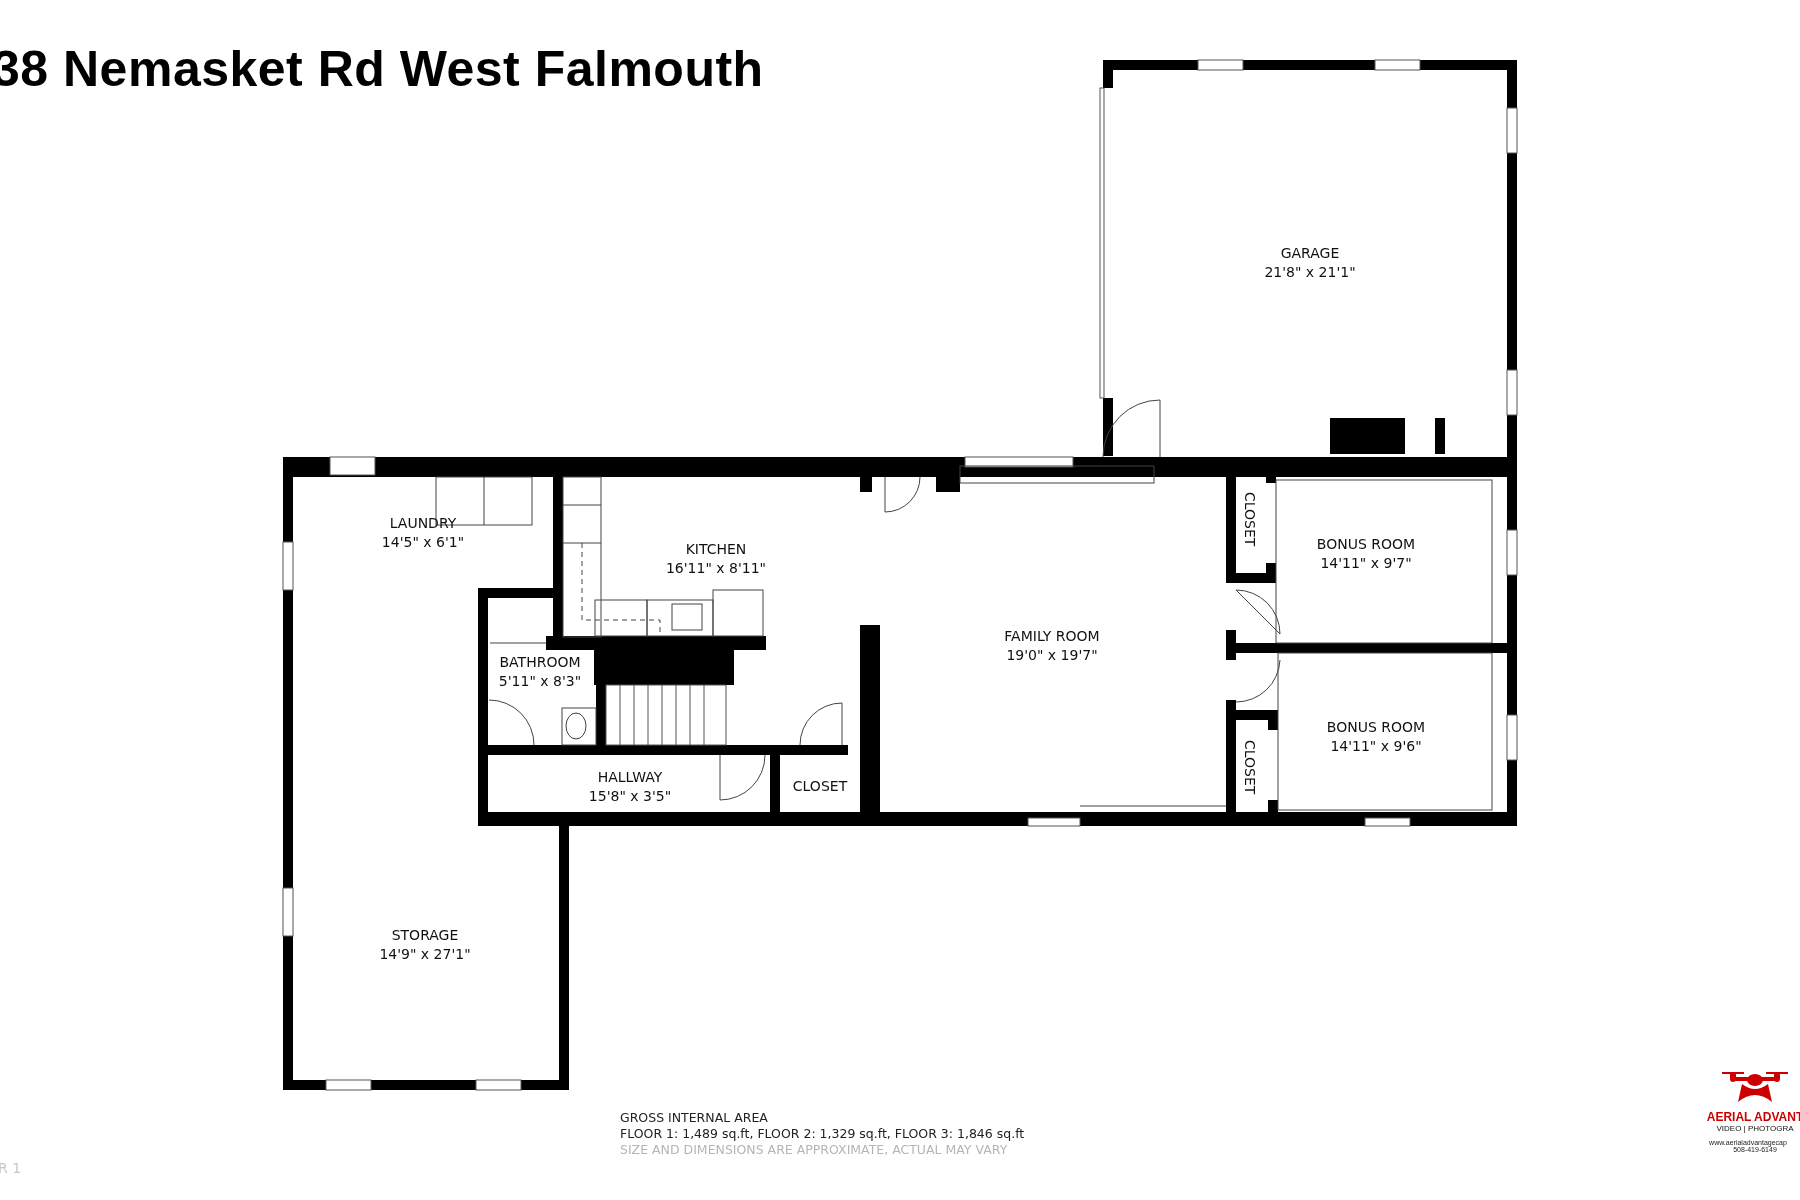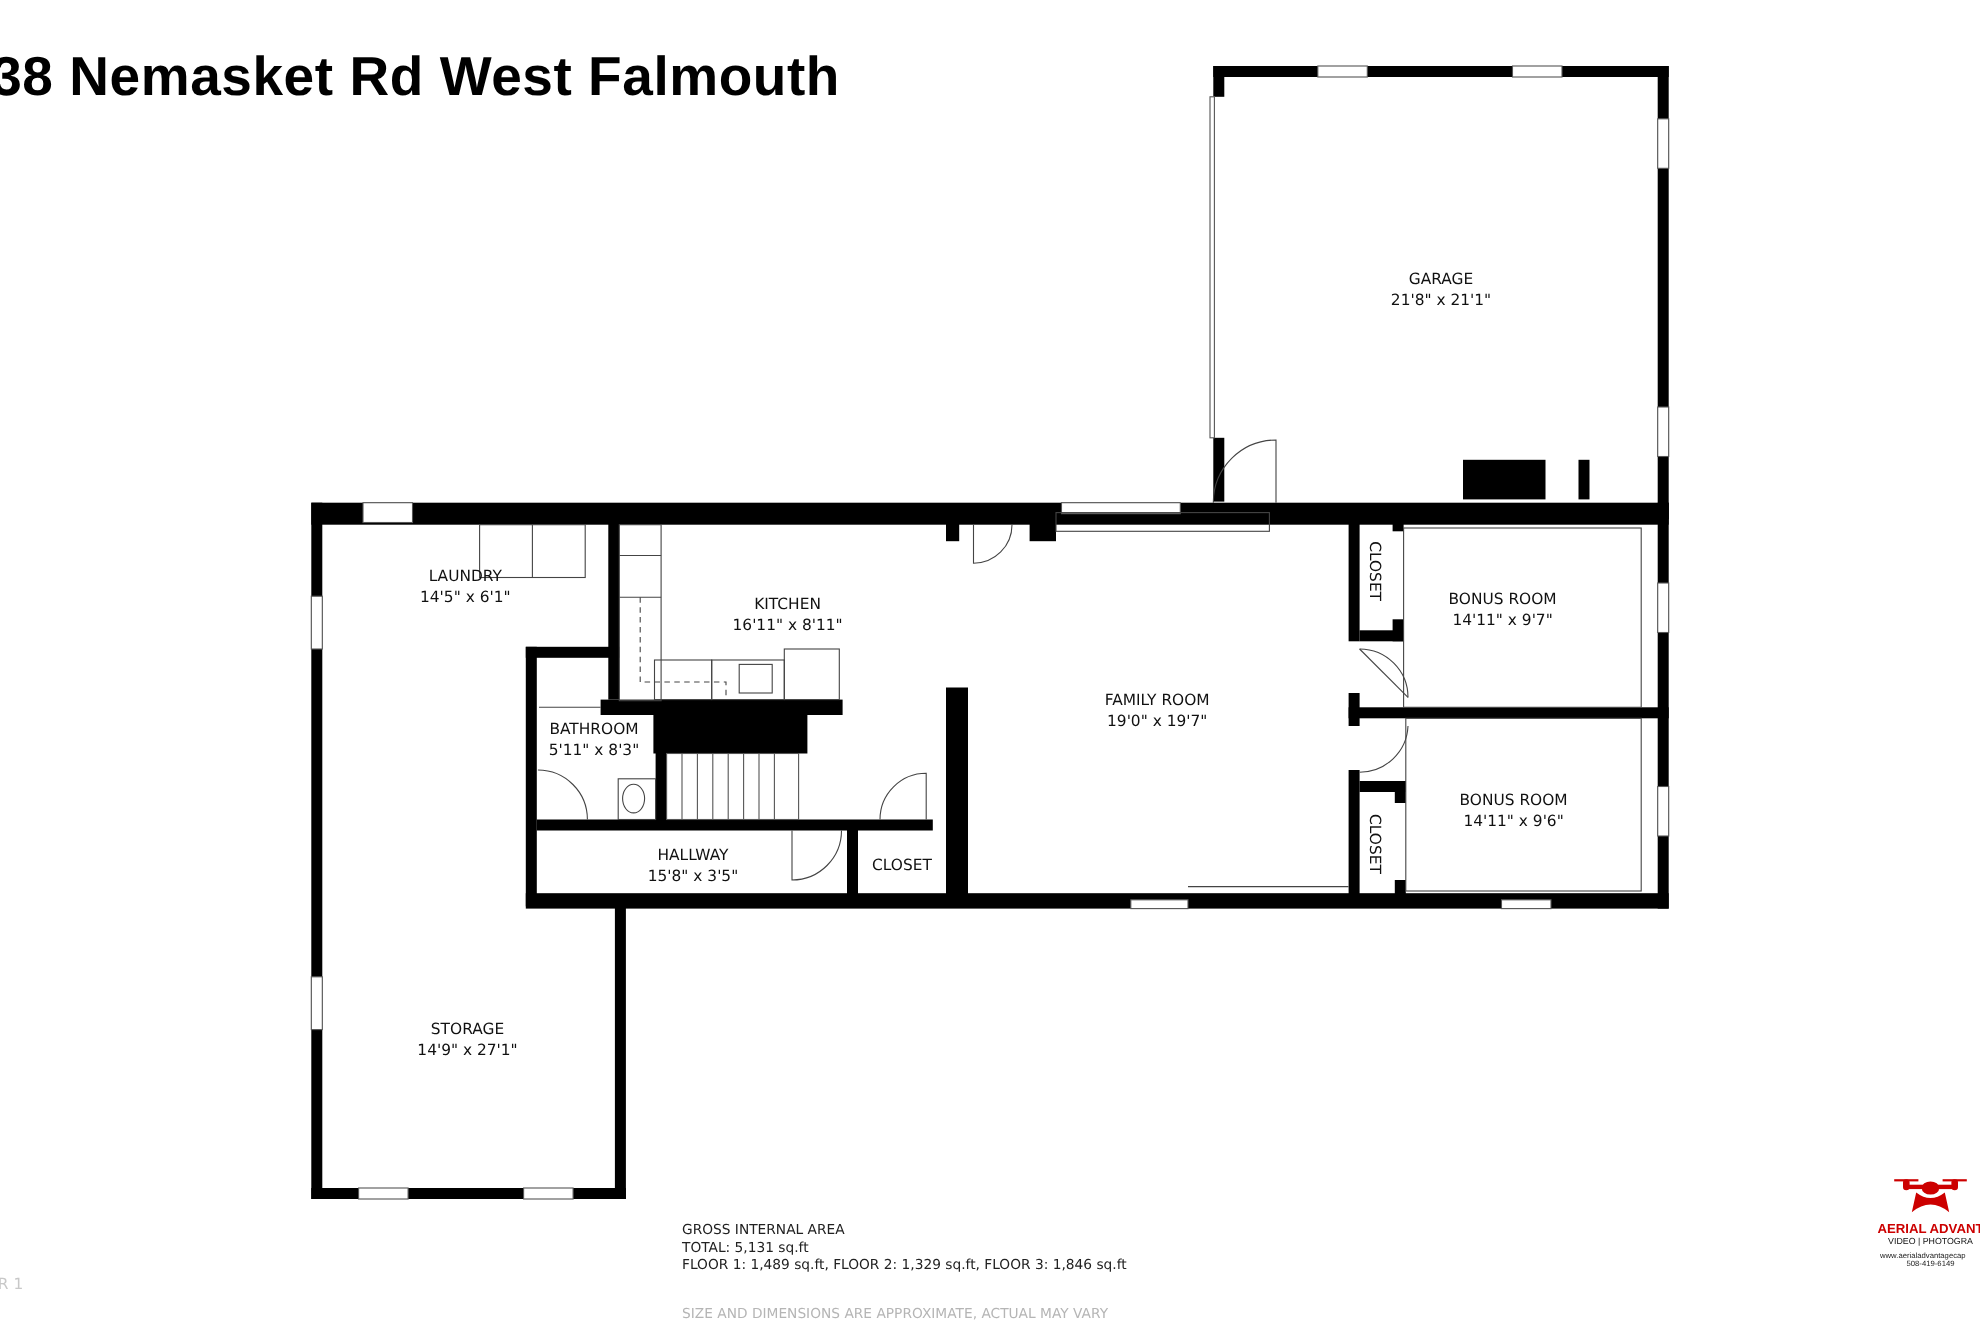--- a/index.html
+++ b/index.html
@@ -2,21 +2,21 @@
 <html><head>
 <meta charset="utf-8">
 <style>
   html, body { margin:0; padding:0; background:#ffffff; }
   body { width:1800px; height:1200px; position:relative; overflow:hidden; font-family:"DejaVu Sans", sans-serif; }
   .title { position:absolute; left:-8px; top:40px; font-family:"Liberation Sans", sans-serif; font-weight:bold; font-size:50px; color:#000; white-space:nowrap; letter-spacing:0.5px; }
   svg.plan { position:absolute; left:0; top:0; }
   .lbl { font-family:"DejaVu Sans", sans-serif; font-size:14px; fill:#111; text-anchor:middle; }
   .lblv { font-family:"DejaVu Sans", sans-serif; font-size:14px; fill:#111; }
   .footer { position:absolute; left:620px; top:1110px; width:560px; text-align:left; font-family:"DejaVu Sans", sans-serif; font-size:12.5px; color:#222; line-height:16px; }
-  .footer .disc { color:#b5b5b5;margin-top:28px; }
+  .footer .disc { color:#b5b5b5; }
   .floor-tag { position:absolute; left:-2px; top:1160px; font-family:"DejaVu Sans", sans-serif; font-size:14px; color:#c8c8c8; }
   .logo { position:absolute; left:1700px; top:1068px; width:110px; text-align:center; }
   .logo .brand { color:#cc0000; font-family:"Liberation Sans", sans-serif; font-weight:bold; font-size:12px; white-space:nowrap; margin-top:-2px; }
   .logo .sub { color:#111; font-family:"Liberation Sans", sans-serif; font-size:8px; white-space:nowrap; }
   .logo .web { color:#222; font-family:"Liberation Sans", sans-serif; font-size:7px; white-space:nowrap; margin-top:6px; margin-left:-14px; }
   .logo .phone { color:#222; font-family:"Liberation Sans", sans-serif; font-size:7px; white-space:nowrap; }
 </style>
 </head>
 <body>
 
@@ -167,21 +167,20 @@
 
     <text class="lbl" x="820" y="791">CLOSET</text>
 
     <text class="lbl" x="425" y="940">STORAGE</text>
     <text class="lbl" x="425" y="959">14'9" x 27'1"</text>
   </g>
 </svg>
 
 <div class="footer">
   <div>GROSS INTERNAL AREA</div>
-  <div>TOTAL: 5,131 sq.ft</div>
   <div>FLOOR 1: 1,489 sq.ft, FLOOR 2: 1,329 sq.ft, FLOOR 3: 1,846 sq.ft</div>
   <div class="disc">SIZE AND DIMENSIONS ARE APPROXIMATE, ACTUAL MAY VARY</div>
 </div>
 
 <div class="floor-tag">R 1</div>
 
 <div class="logo">
   <svg width="70" height="40" viewBox="0 0 70 40">
     <g fill="#cc0000">
       <rect x="2" y="4" width="22" height="2"></rect>

